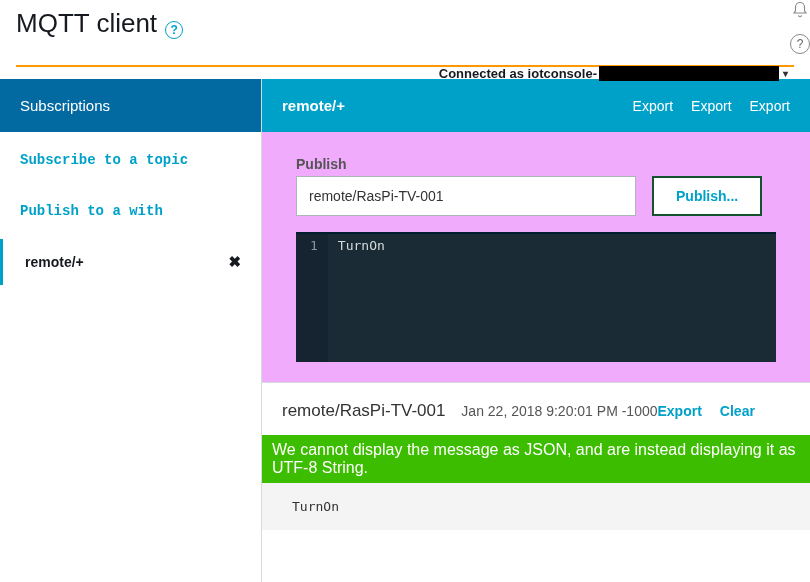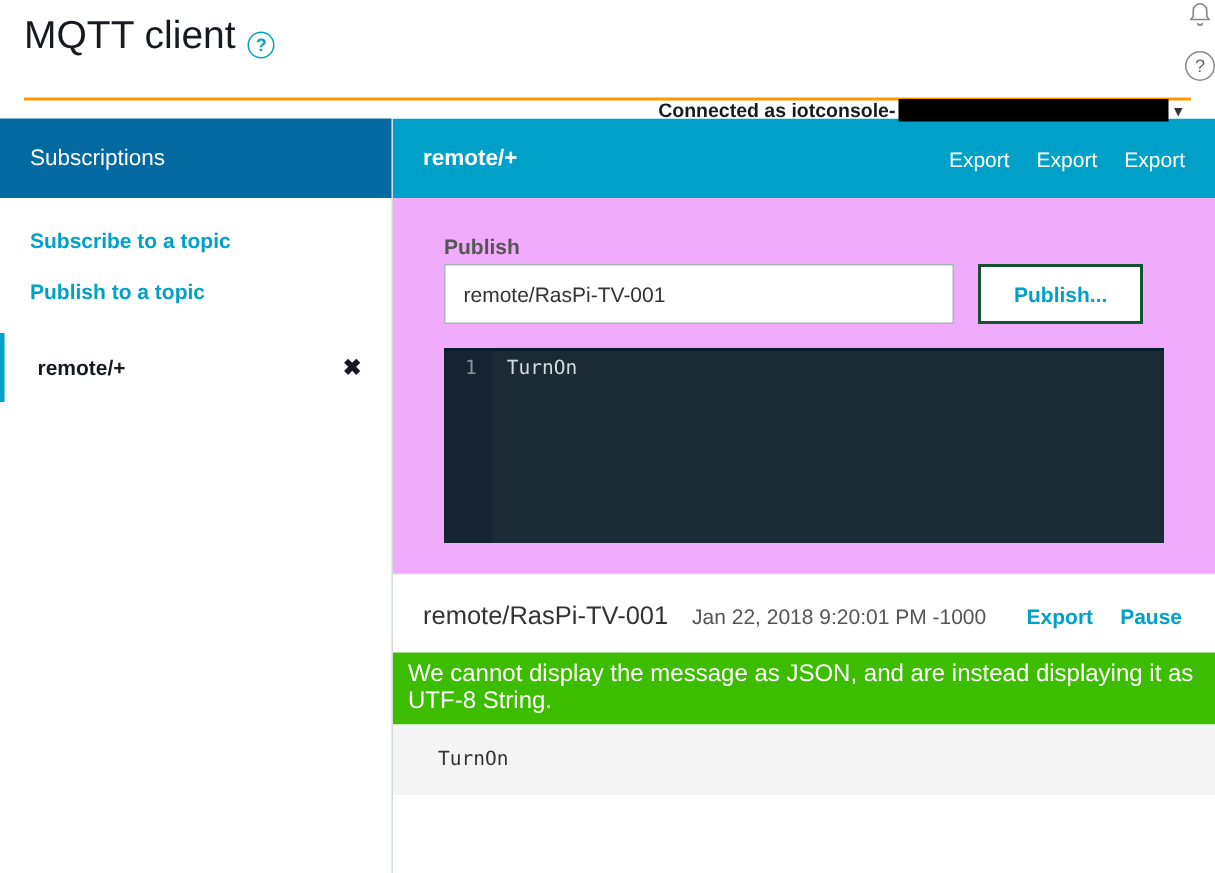--- a/index.html
+++ b/index.html
@@ -124,21 +124,22 @@
       gap: 18px;
       font-size: 14px;
     }
     .content-header-actions span {
       cursor: pointer;
     }
     .sidebar-links {
       padding: 20px 20px 10px 20px;
       display: flex;
       flex-direction: column;
-      gap: 18px;
+      gap: 35px;
+      font-family: Liberation Mono, monospace;
     }
     .link {
       color: #00a1c9;
       font-weight: 700;
       font-size: 14px;
       cursor: pointer;
     }
     .subscription-item {
       display: flex;
       align-items: center;
@@ -223,21 +224,20 @@
     .code-body {
       padding: 4px 10px;
       flex: 1;
     }
     .message-item {
       background: #fff;
     }
     .message-header {
       display: flex;
       align-items: center;
-      justify-content: space-between;
       padding: 18px 22px 14px 20px;
     }
     .message-topic {
       font-size: 17px;
       color: #333;
     }
     .message-time {
       font-size: 14px;
       color: #555;
       margin-left: 12px;
@@ -307,21 +307,21 @@
     <div class="icon q-icon">?</div>
   </div>
   <div class="orange-bar"></div>
 </div>
 
 <div class="main">
   <div class="sidebar">
     <div class="panel-header">Subscriptions</div>
     <div class="sidebar-links">
       <span class="link">Subscribe to a topic</span>
-      <span class="link">Publish to a topic</span>
+      <span class="link">Publish to a with</span>
     </div>
     <div class="subscription-item">
       <span class="name">remote/+</span>
       <span class="close-x">✖</span>
     </div>
   </div>
 
   <div class="content">
     <div class="content-header">
       <span class="content-header-title">remote/+</span>
@@ -345,20 +345,20 @@
     </div>
 
     <div class="message-item">
       <div class="message-header">
         <div>
           <span class="message-topic">remote/RasPi-TV-001</span>
           <span class="message-time">Jan 22, 2018 9:20:01 PM -1000</span>
         </div>
         <div class="message-actions">
           <span>Export</span>
-          <span>Pause</span>
+          <span>Clear</span>
         </div>
       </div>
       <div class="message-warning">We cannot display the message as JSON, and are instead displaying it as UTF-8 String.</div>
       <div class="message-body">TurnOn</div>
     </div>
   </div>
 </div>
 
 </body></html>

